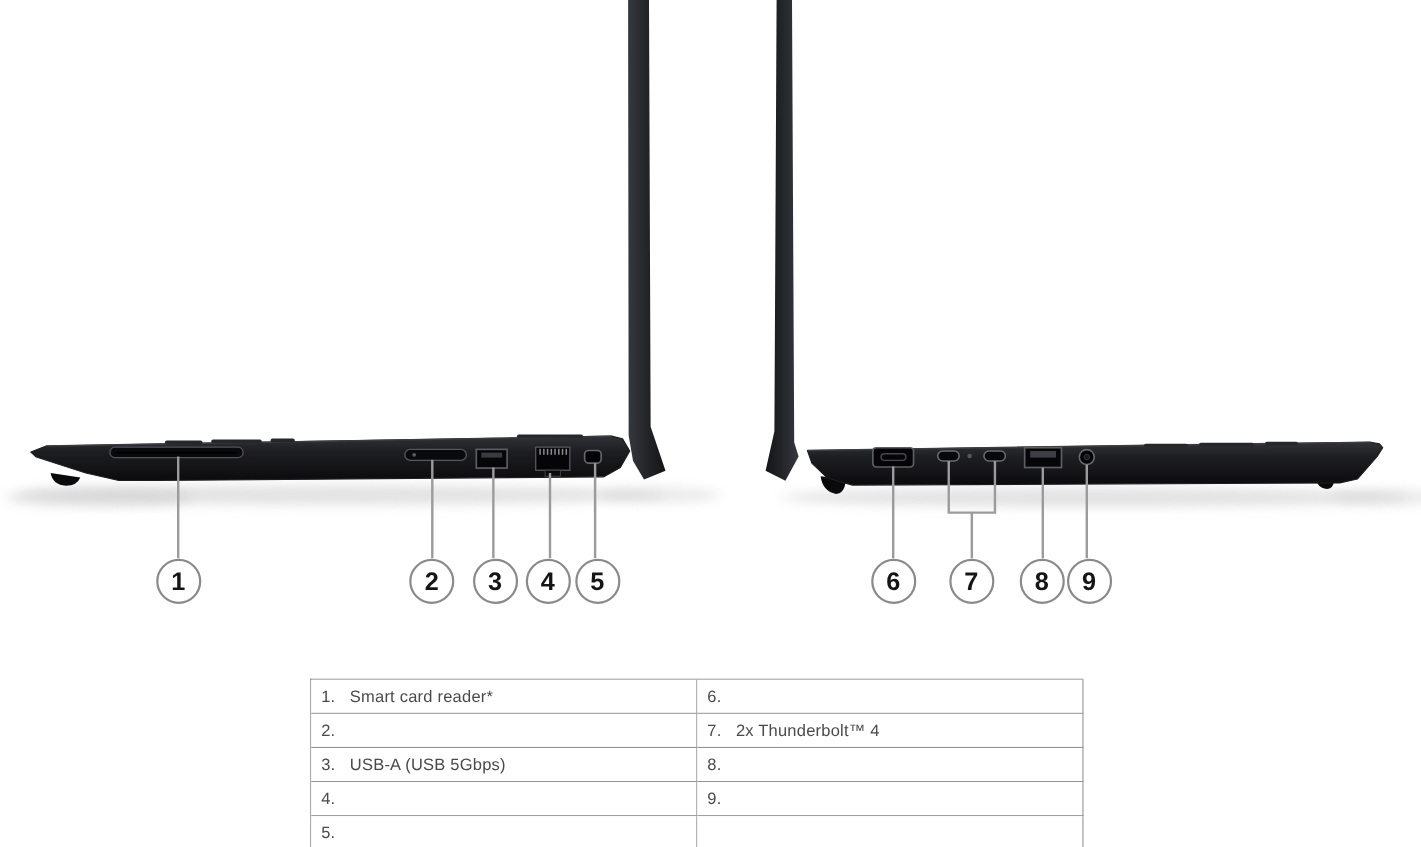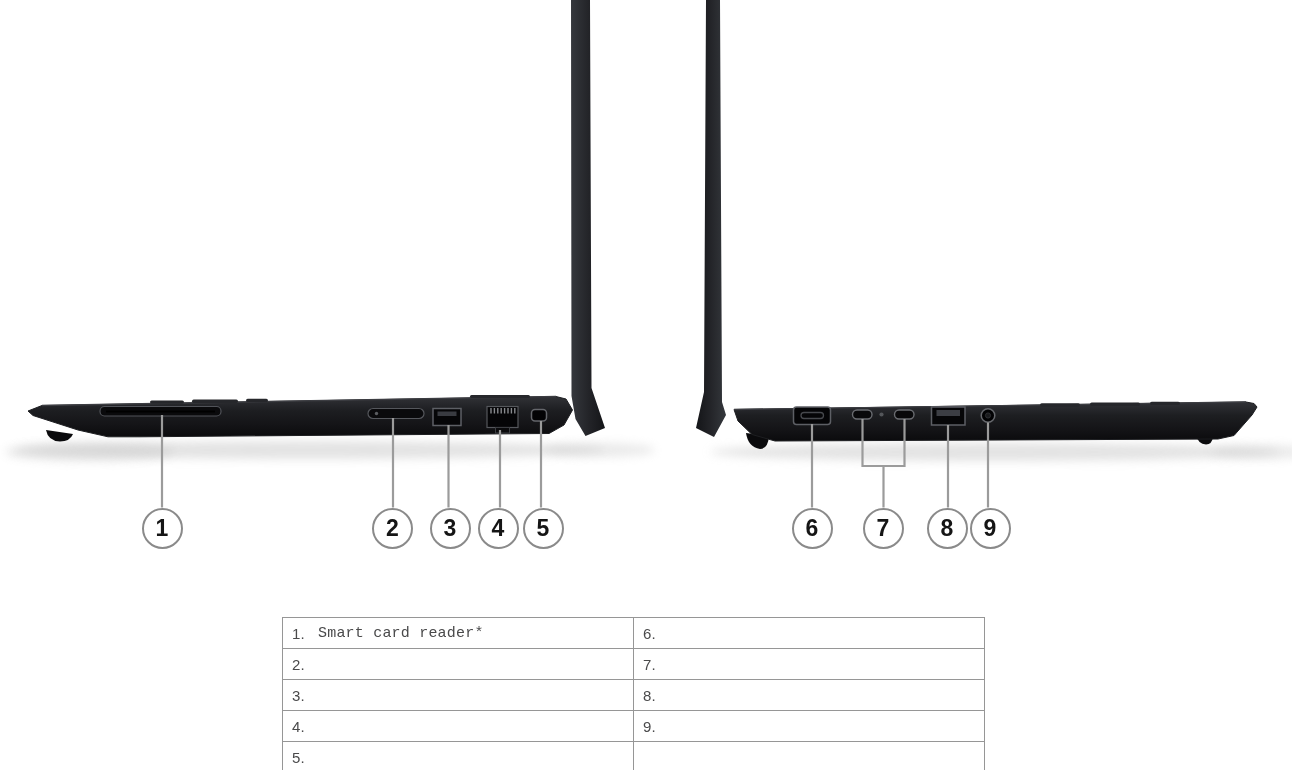--- a/index.html
+++ b/index.html
@@ -36,21 +36,21 @@
   .tcell{
     box-sizing:border-box;
     height:31px;
     border-right:1px solid #969696;
     border-bottom:1px solid #969696;
     display:flex;align-items:center;
     padding-left:9px;
     background:#ffffff;
   }
   .tnum{flex:none;width:26px;}
-  .tlabel{flex:1;white-space:nowrap;overflow:hidden;font-family:Liberation Mono, monospace;}
+  .tlabel{flex:1;white-space:nowrap;overflow:hidden;}
 </style>
 </head>
 <body>
 
 <div class="stage">
 
   <svg width="1292" height="590" viewBox="0 0 1292 590">
     <defs>
       <linearGradient id="bgrad" x1="0" y1="0" x2="0" y2="1">
         <stop offset="0" stop-color="#313237"></stop>
@@ -188,25 +188,27 @@
       <div class="tcell">
         <span class="tnum">6.</span>
       </div>
     </div>
     <div class="trow">
       <div class="tcell">
         <span class="tnum">2.</span>
       </div>
       <div class="tcell">
         <span class="tnum">7.</span>
+        <span class="tlabel">2x Thunderbolt™ 4</span>
       </div>
     </div>
     <div class="trow">
       <div class="tcell">
         <span class="tnum">3.</span>
+        <span class="tlabel">USB-A (USB 5Gbps)</span>
       </div>
       <div class="tcell">
         <span class="tnum">8.</span>
       </div>
     </div>
     <div class="trow">
       <div class="tcell">
         <span class="tnum">4.</span>
       </div>
       <div class="tcell">

